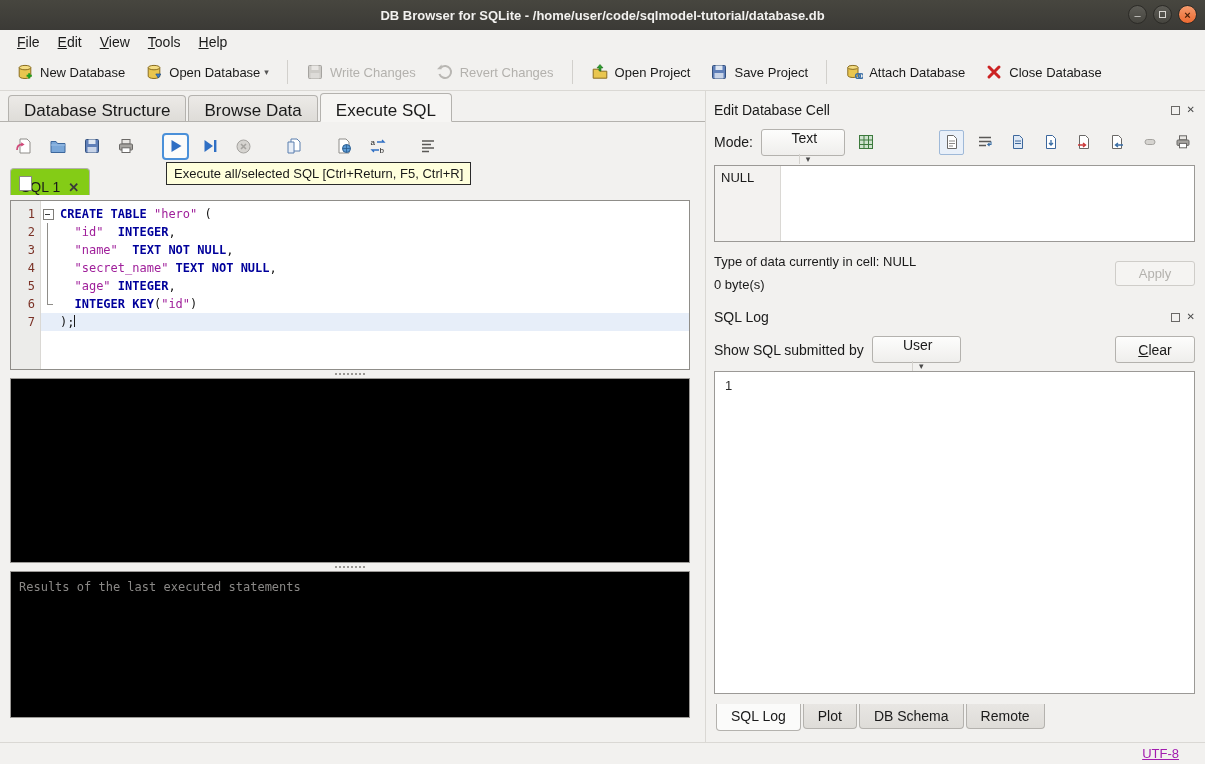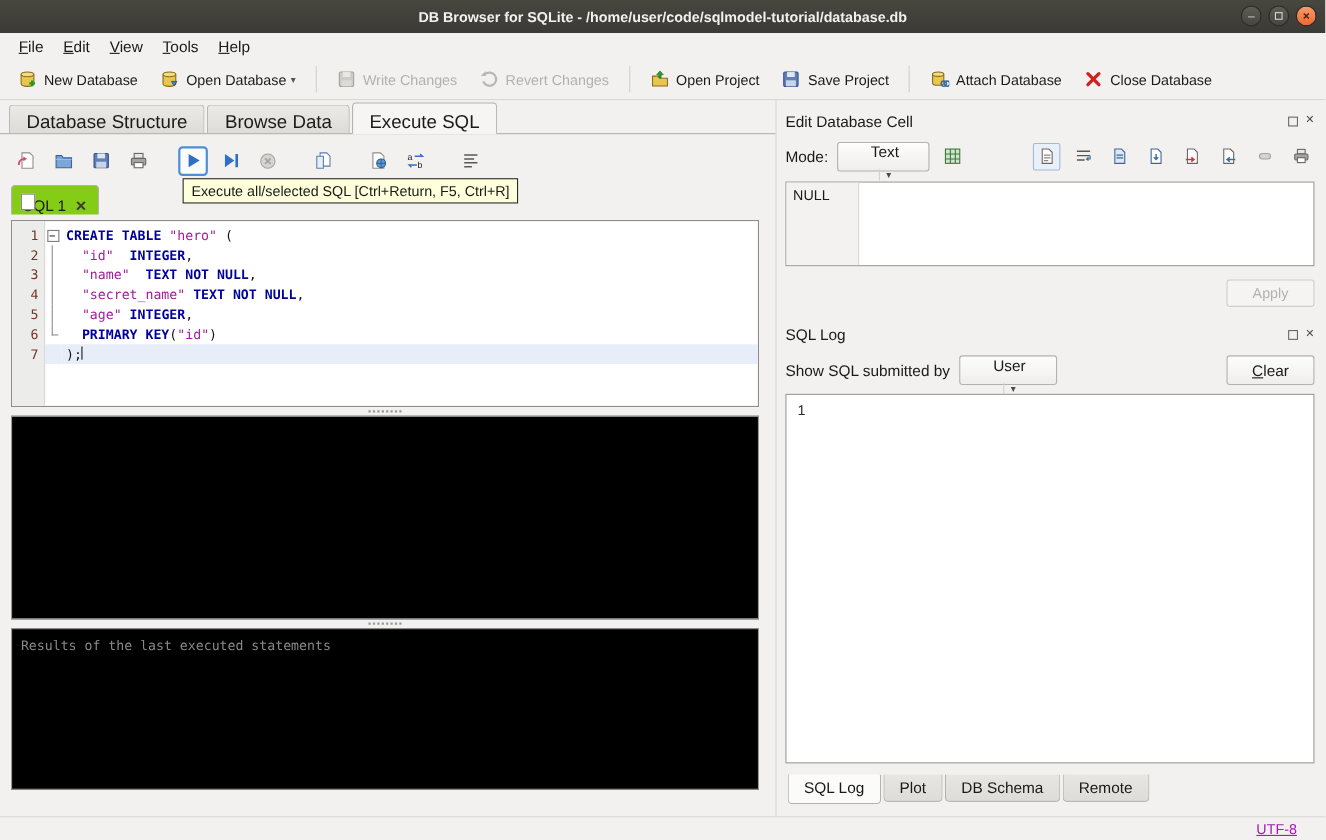--- a/index.html
+++ b/index.html
@@ -390,21 +390,21 @@
           <div class="fold f-mid"></div>
           <div class="fold f-end"></div>
           <div class="fold f-none cur"></div>
         </div>
       <div class="codecol">
           <div class="crow"><span class="kw">CREATE TABLE</span><span class="pl"> </span><span class="id">"hero"</span><span class="pl"> (</span></div>
           <div class="crow"><span class="pl">  </span><span class="id">"id"</span><span class="pl">  </span><span class="kw">INTEGER</span><span class="pl">,</span></div>
           <div class="crow"><span class="pl">  </span><span class="id">"name"</span><span class="pl">  </span><span class="kw">TEXT NOT NULL</span><span class="pl">,</span></div>
           <div class="crow"><span class="pl">  </span><span class="id">"secret_name"</span><span class="pl"> </span><span class="kw">TEXT NOT NULL</span><span class="pl">,</span></div>
           <div class="crow"><span class="pl">  </span><span class="id">"age"</span><span class="pl"> </span><span class="kw">INTEGER</span><span class="pl">,</span></div>
-          <div class="crow"><span class="pl">  </span><span class="kw">PRIMARY KEY</span><span class="pl">(</span><span class="id">"id"</span><span class="pl">)</span></div>
+          <div class="crow"><span class="pl">  </span><span class="kw">INTEGER KEY</span><span class="pl">(</span><span class="id">"id"</span><span class="pl">)</span></div>
           <div class="crow cur"><span class="pl">);</span></div>
         </div>
     </div>
     <div class="splitter">
         <span class="dots"></span>
       </div>
     <div class="pane results-grid"></div>
     <div class="splitter">
         <span class="dots"></span>
       </div>
@@ -485,20 +485,24 @@
       </button>
     </div>
   </div>
   <div class="cell-editor">
     <div class="cell-gutter">
       <span>NULL</span>
     </div>
     <div class="cell-text"></div>
   </div>
   <div class="type-row">
+    <div class="type-texts">
+      <div>Type of data currently in cell: NULL</div>
+      <div>0 byte(s)</div>
+    </div>
     <button class="apply-btn">Apply</button>
   </div>
   <div class="dock-header log-header">
     <span class="dock-title">SQL Log</span>
     <span class="dockbtns">
       <span class="dockbtn float"></span>
       <span class="dockbtn">✕</span>
     </span>
   </div>
   <div class="filter-row">

